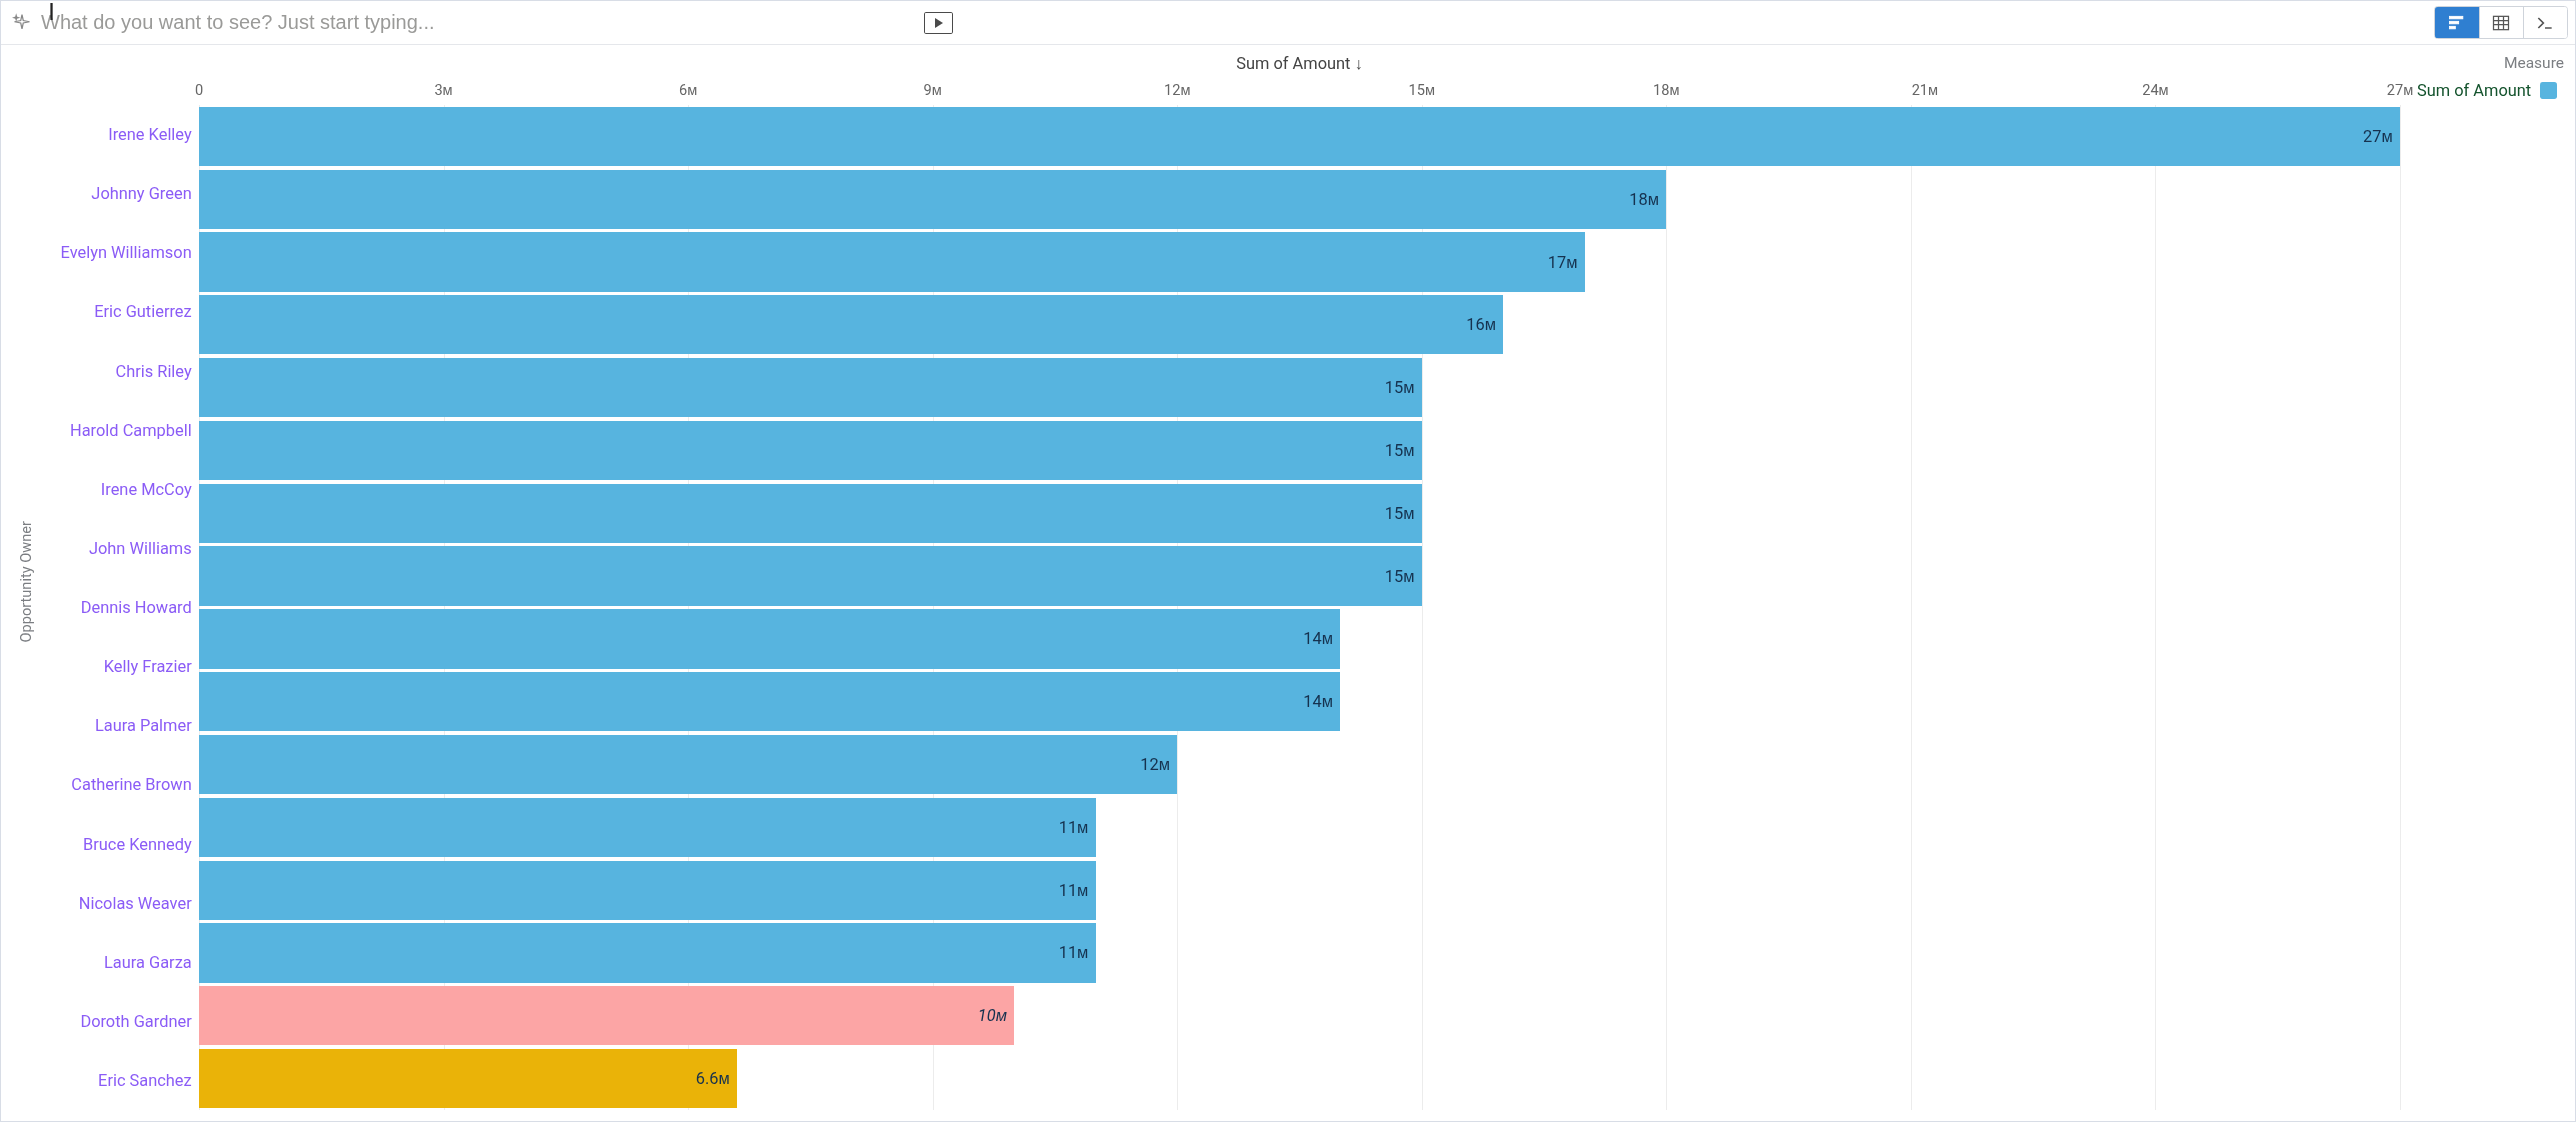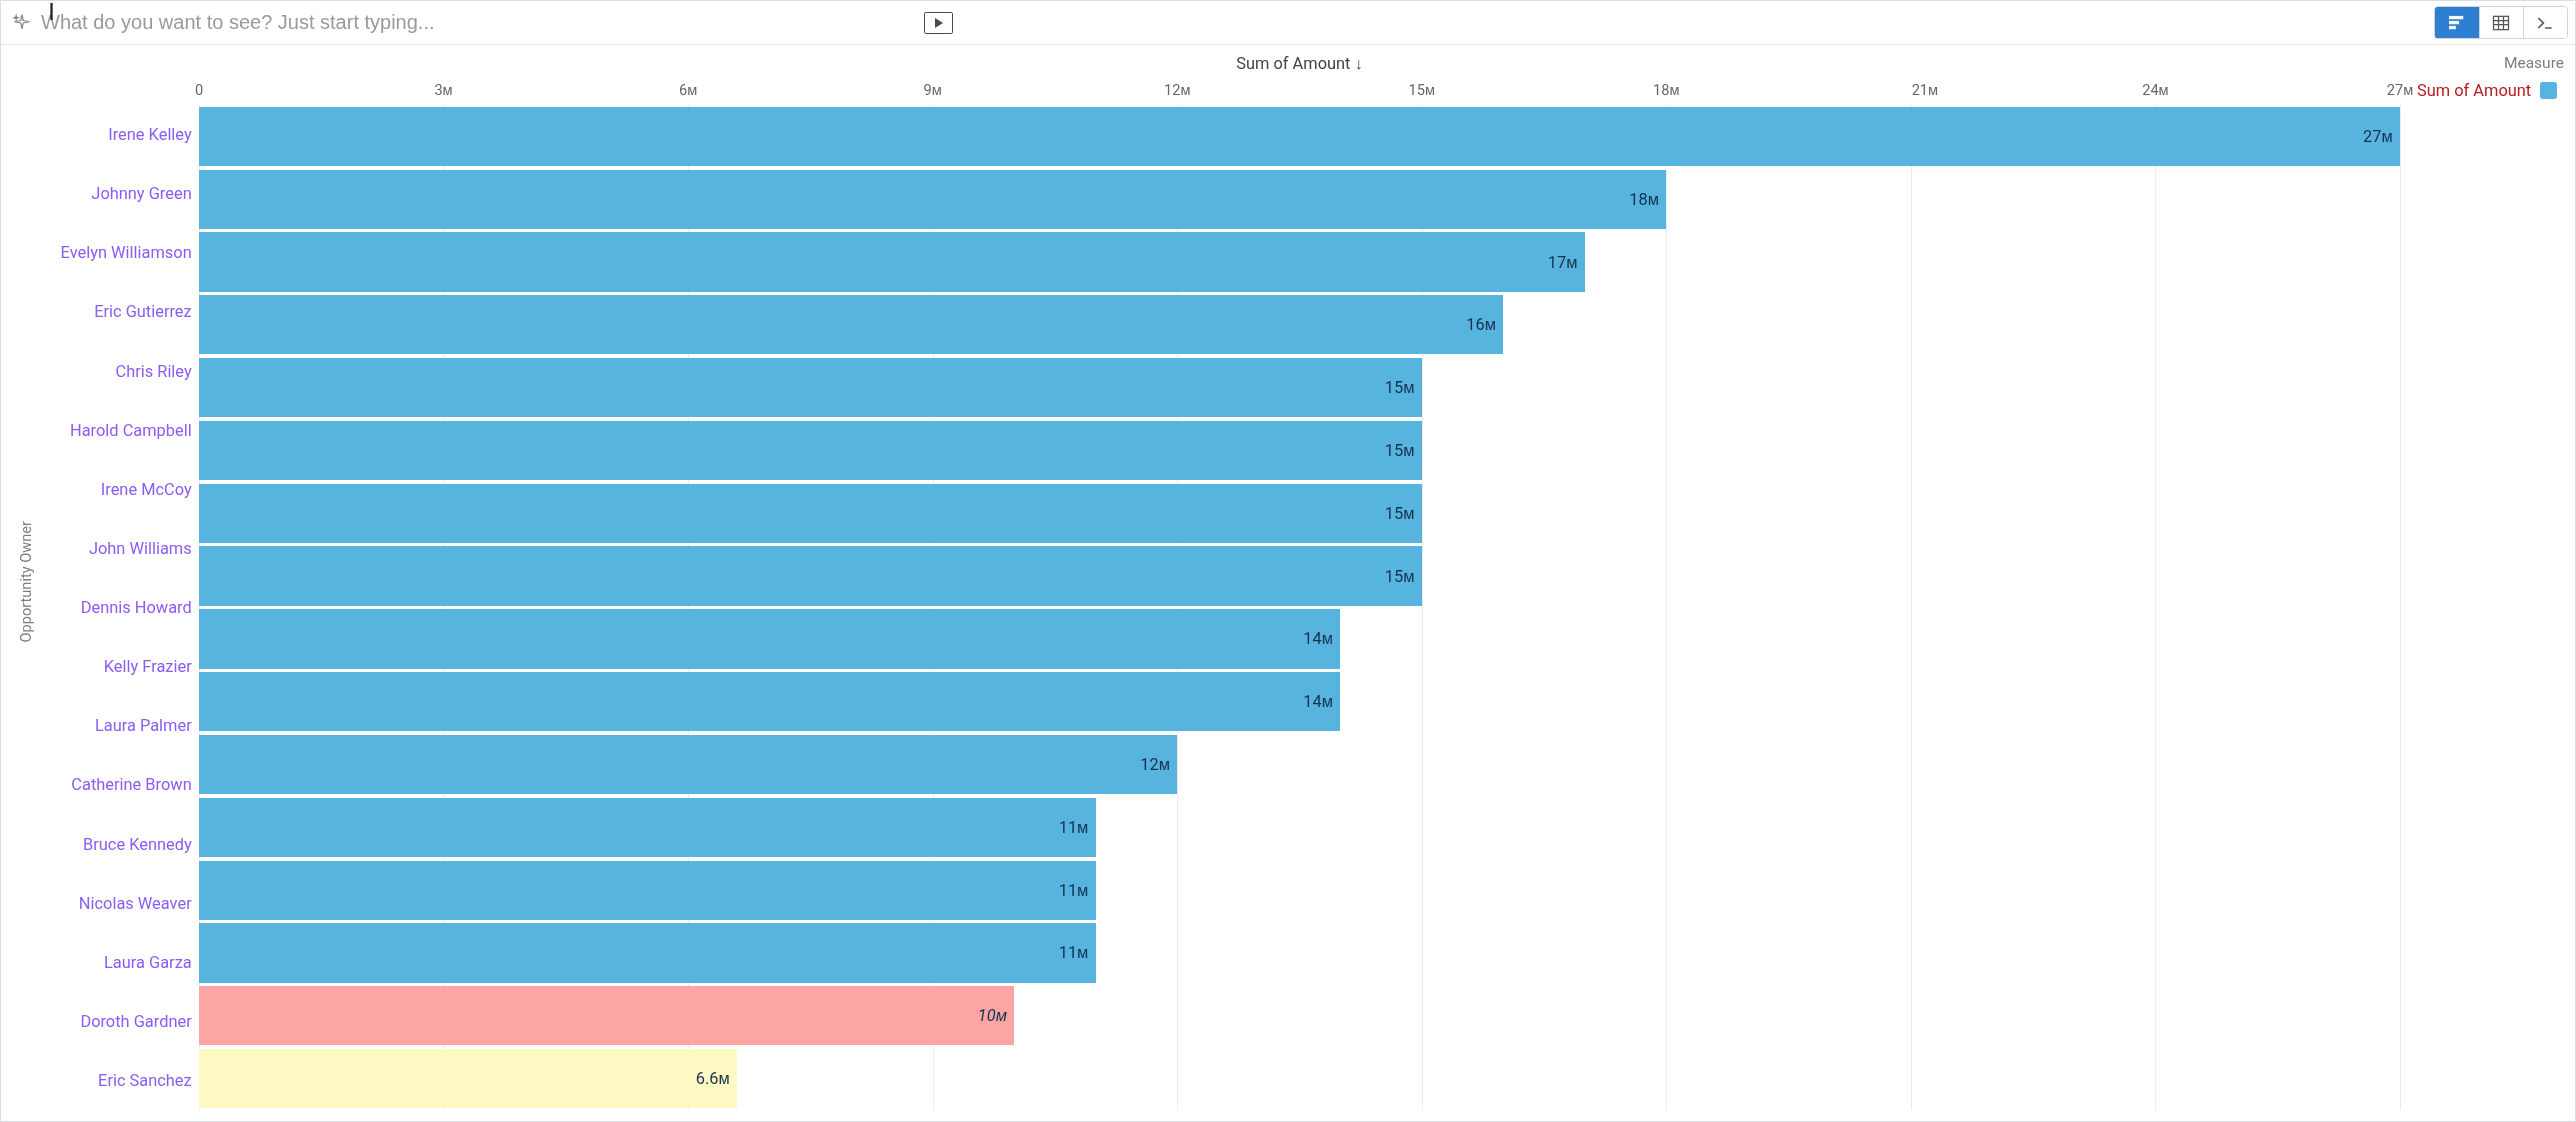--- a/index.html
+++ b/index.html
@@ -178,21 +178,21 @@
   .legend-col {
     width: 164px;
     padding-left: 17px;
   }
   .legend-title {
     text-align:right; color:#7b7e82; font-size:15.5px;
     height:27px;
   }
   .legend-item {
     display:flex; align-items:center; justify-content:flex-start;
-    color:#b91c1c; font-size:16.4px;
+    color:#14532d; font-size:16.4px;
     gap:9px;
   }
   .legend-swatch {
     width:16.4px; height:16.4px; border-radius:2.7px; background:#57b4df;
   }
 </style>
 </head>
 <body>
 
 <div class="app">
@@ -366,21 +366,21 @@
               <div class="bar" style="width: 40.7407%; background: rgb(87, 180, 223);">
                 <span>11ᴍ</span>
               </div>
             </div>
             <div class="bar-row">
               <div class="bar" style="width: 37.037%; background: #fca5a5; font-style: italic;">
                 <span>10ᴍ</span>
               </div>
             </div>
             <div class="bar-row">
-              <div class="bar" style="width: 24.4444%; background: #fef9c3;">
+              <div class="bar" style="width: 24.4444%; background: #eab308;">
                 <span>6.6ᴍ</span>
               </div>
             </div>
           </div>
       </div>
     </div>
 
     <div class="legend-col">
       <div class="legend-title">Measure</div>
       <div class="legend-item">

